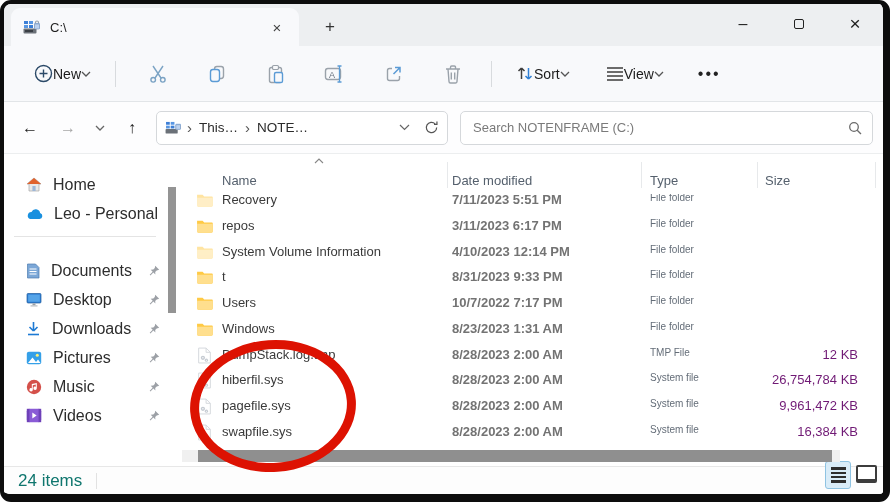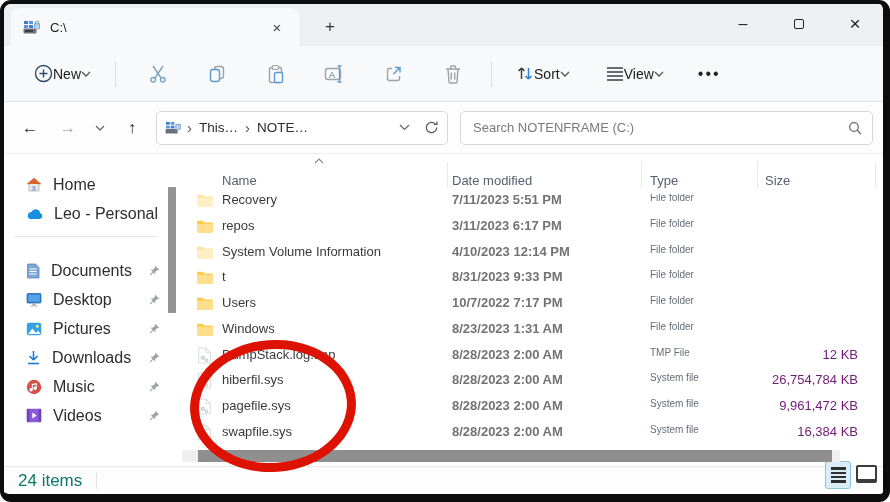--- a/index.html
+++ b/index.html
@@ -297,36 +297,36 @@
               <rect x="2.2" y="2.7" width="11.6" height="7" fill="#55a4e8"></rect>
               <rect x="6.5" y="11.5" width="3" height="1.8" fill="#9aa0a6"></rect>
               <rect x="4.5" y="13.3" width="7" height="1.2" fill="#b7bcc1"></rect>
             </svg>
         <span class="lbl">Desktop</span>
         <svg class="pin" width="12" height="12" viewBox="0 0 12 12">
               <path d="M7.2.8l4 4-2.5.6-1.5 1.5.2 2.6-2-2-3 3-.7-.7 3-3-2-2 2.6-.3L6.8 2.9z" fill="#8b9097"></path>
             </svg>
       </div>
       <div class="sitem">
+        <svg width="15" height="15" viewBox="0 0 15 15">
+              <path d="M7.5 1v9M7.5 10l-4-4M7.5 10l4-4" fill="none" stroke="#1d7ad4" stroke-width="1.6"></path>
+              <path d="M2 13.5h11" stroke="#1d7ad4" stroke-width="1.6"></path>
+            </svg>
+        <span class="lbl">Downloads</span>
+        <svg class="pin" width="12" height="12" viewBox="0 0 12 12">
+              <path d="M7.2.8l4 4-2.5.6-1.5 1.5.2 2.6-2-2-3 3-.7-.7 3-3-2-2 2.6-.3L6.8 2.9z" fill="#8b9097"></path>
+            </svg>
+      </div>
+      <div class="sitem">
         <svg width="16" height="14" viewBox="0 0 16 14">
               <rect x="0.8" y="0.8" width="14.4" height="12.4" rx="2" fill="#35a0e8"></rect>
               <circle cx="11.3" cy="4.3" r="1.5" fill="#fff176"></circle>
               <path d="M2 12l4.5-5.5L10 11l2-2.5 2.5 3.5z" fill="#fff"></path>
             </svg>
         <span class="lbl">Pictures</span>
-        <svg class="pin" width="12" height="12" viewBox="0 0 12 12">
-              <path d="M7.2.8l4 4-2.5.6-1.5 1.5.2 2.6-2-2-3 3-.7-.7 3-3-2-2 2.6-.3L6.8 2.9z" fill="#8b9097"></path>
-            </svg>
-      </div>
-      <div class="sitem">
-        <svg width="15" height="15" viewBox="0 0 15 15">
-              <path d="M7.5 1v9M7.5 10l-4-4M7.5 10l4-4" fill="none" stroke="#1d7ad4" stroke-width="1.6"></path>
-              <path d="M2 13.5h11" stroke="#1d7ad4" stroke-width="1.6"></path>
-            </svg>
-        <span class="lbl">Downloads</span>
         <svg class="pin" width="12" height="12" viewBox="0 0 12 12">
               <path d="M7.2.8l4 4-2.5.6-1.5 1.5.2 2.6-2-2-3 3-.7-.7 3-3-2-2 2.6-.3L6.8 2.9z" fill="#8b9097"></path>
             </svg>
       </div>
       <div class="sitem">
         <svg width="16" height="16" viewBox="0 0 16 16">
               <circle cx="8" cy="8" r="7.2" fill="#d4504a"></circle>
               <path d="M10.8 4v5.2a1.7 1.7 0 1 1-1-1.55V5.4l-3 .8v4.6a1.7 1.7 0 1 1-1-1.55V4.9z" fill="#fff"></path>
             </svg>
         <span class="lbl">Music</span>

